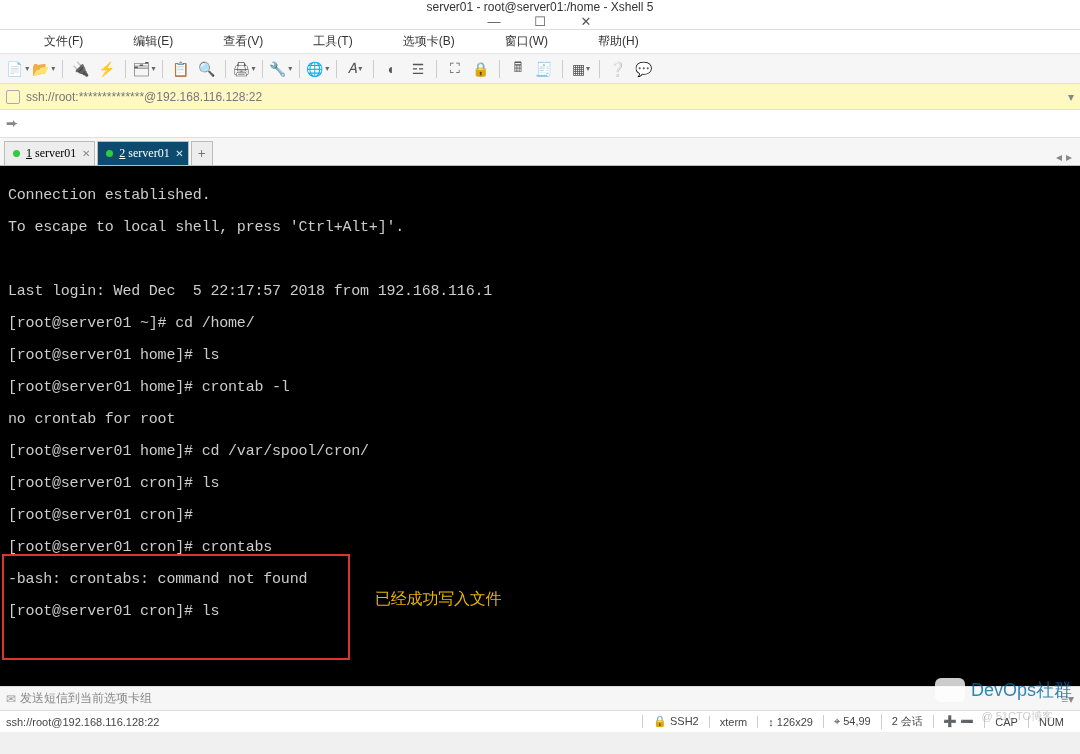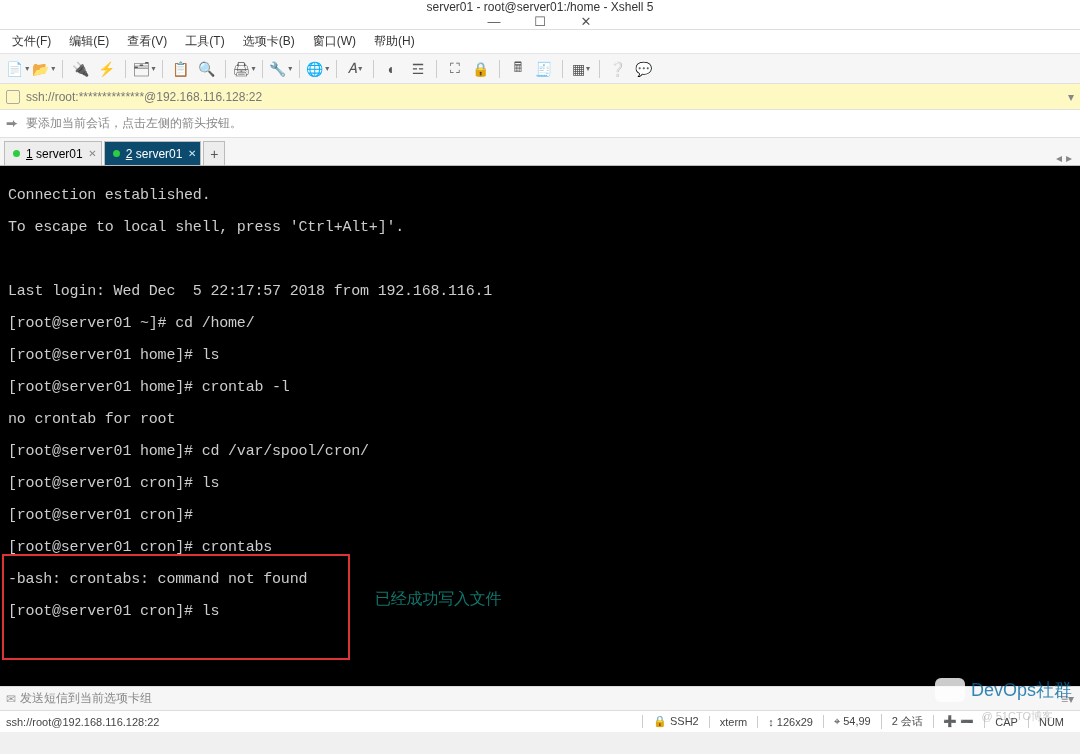--- a/index.html
+++ b/index.html
@@ -3,41 +3,41 @@
 <meta charset="utf-8">
 <style>
 * { margin: 0; padding: 0; box-sizing: border-box; }
 body { font-family: "Microsoft YaHei", Arial, sans-serif; font-size: 12px; background: #f0f0f0; width: 1080px; height: 754px; overflow: hidden; position: relative; }
 .titlebar { height: 30px; background: #fff; display: flex; align-items: center; padding: 0 8px; border-bottom: 1px solid #ddd; flex-direction: column; }
 .titlebar .icon { width: 16px; height: 16px; background: #d44; border-radius: 2px; margin-right: 6px; }
 .titlebar .title { flex: 1; font-size: 12px; color: #333; }
 .titlebar .winbtns { display: flex; gap: 18px; }
 .titlebar .winbtn { width: 28px; text-align: center; color: #555; font-size: 13px; cursor: default; }
 .menubar { height: 24px; background: #fff; display: flex; align-items: center; padding: 0 8px; gap: 10px; border-bottom: 1px solid #e5e5e5; color: #333; }
-.menubar span { padding: 14px 4px; }
+.menubar span { padding: 14px 4px; margin-left: 32px; }
 .toolbar { height: 30px; background: #f6f6f6; display: flex; align-items: center; padding: 0 6px; gap: 2px; border-bottom: 1px solid #e0e0e0; }
 .tbtn { width: 24px; height: 22px; display: inline-flex; align-items: center; justify-content: center; color: #555; font-size: 14px; position: relative; }
 .tbtn.dd::after { content: "▾"; font-size: 8px; color: #666; margin-left: 1px; }
 .tsep { width: 1px; height: 18px; background: #ccc; margin: 0 4px; }
 .addrbar { height: 26px; background: #fef9c3; display: flex; align-items: center; padding: 0 6px; border-bottom: 1px solid #e0e0e0; color: #777; }
 .addrbar .ico { width: 14px; height: 14px; border: 1px solid #aaa; border-radius: 2px; margin-right: 6px; }
 .hint { height: 28px; background: #fff; display: flex; align-items: center; padding: 0 6px; color: #888; border-bottom: 1px solid #e0e0e0; }
 .hint .arrowico { width: 16px; height: 16px; display: inline-block; margin-right: 4px; }
-.tabs { height: 28px; background: #f6f6f6; display: flex; align-items: flex-end; padding: 0 4px; border-bottom: 1px solid #bbb; }
+.tabs { height: 28px; background: #f6f6f6; display: flex; align-items: flex-end; padding: 0 4px; border-bottom: 1px solid #bbb; font-family: Liberation Serif, serif; }
 .tab { height: 24px; padding: 0 18px 0 8px; display: flex; align-items: center; background: #ededed; border: 1px solid #bbb; border-bottom: none; margin-right: 2px; position: relative; font-size: 12px; }
 .tab .dot { width: 7px; height: 7px; border-radius: 50%; background: #2ecc40; margin-right: 6px; }
 .tab .close { position: absolute; right: 4px; color: #888; font-size: 10px; }
 .tab.active { background: #0c4a6e; color: #fff; }
 .tab.active .close { color: #cfe8fa; }
 .tab u { text-decoration: underline; }
 .tab.add { width: 22px; padding: 0; justify-content: center; font-size: 14px; color: #555; }
 .tabs .navbtns { margin-left: auto; display: flex; gap: 4px; color: #888; padding-right: 4px; }
 .terminal { background: #000; color: #ccc; font-family: Consolas, "Courier New", monospace; font-size: 15px; line-height: 16px; padding: 6px 8px; height: 520px; overflow: hidden; position: relative; white-space: pre; letter-spacing: -0.2px; }
 .terminal .redbox { border: 2px solid #d33; position: absolute; left: 2px; top: 388px; width: 348px; height: 106px; pointer-events: none; }
-.terminal .annot { position: absolute; left: 375px; top: 425px; color: #0f766e; font-family: "Microsoft YaHei"; font-size: 16px; }
+.terminal .annot { position: absolute; left: 375px; top: 425px; color: #eab308; font-family: "Microsoft YaHei"; font-size: 16px; }
 .sendbar { height: 24px; background: #f6f6f6; display: flex; align-items: center; padding: 0 6px; gap: 4px; border-top: 1px solid #ddd; color: #888; }
 .sendbar .ico { color: #999; }
 .status { height: 22px; background: #fff; display: flex; align-items: center; padding: 0 6px; font-size: 11px; color: #444; border-top: 1px solid #ddd; }
 .status .seg { padding: 0 10px; border-left: 1px solid #ccc; }
 .status .first { flex: 1; border: none; padding-left: 0; }
 .watermark { position: absolute; right: 8px; bottom: 52px; color: #0369a1; opacity: 0.8; font-size: 18px; display: flex; align-items: center; gap: 6px; z-index: 5; }
 .watermark .wechat { width: 30px; height: 24px; background: #fff; border-radius: 6px; position: relative; }
 .wm2 { position: absolute; right: 27px; bottom: 30px; color: #999; font-size: 11px; opacity: 0.5; z-index: 4; text-align: right; }
 </style>
 </head>
@@ -99,21 +99,20 @@
 </div>
 
 <div class="addrbar">
   <span class="ico"></span>
   <span>ssh://root:**************@192.168.116.128:22</span>
   <span style="margin-left:auto;color:#888">▾</span>
 </div>
 
 <div class="hint">
   <span class="arrowico">⮕</span>
-  <span>要添加当前会话，点击左侧的箭头按钮。</span>
 </div>
 
 <div class="tabs">
   <div class="tab">
     <span class="dot"></span>
     <span><u>1</u> server01</span>
     <span class="close">✕</span>
   </div>
   <div class="tab active">
     <span class="dot"></span>

